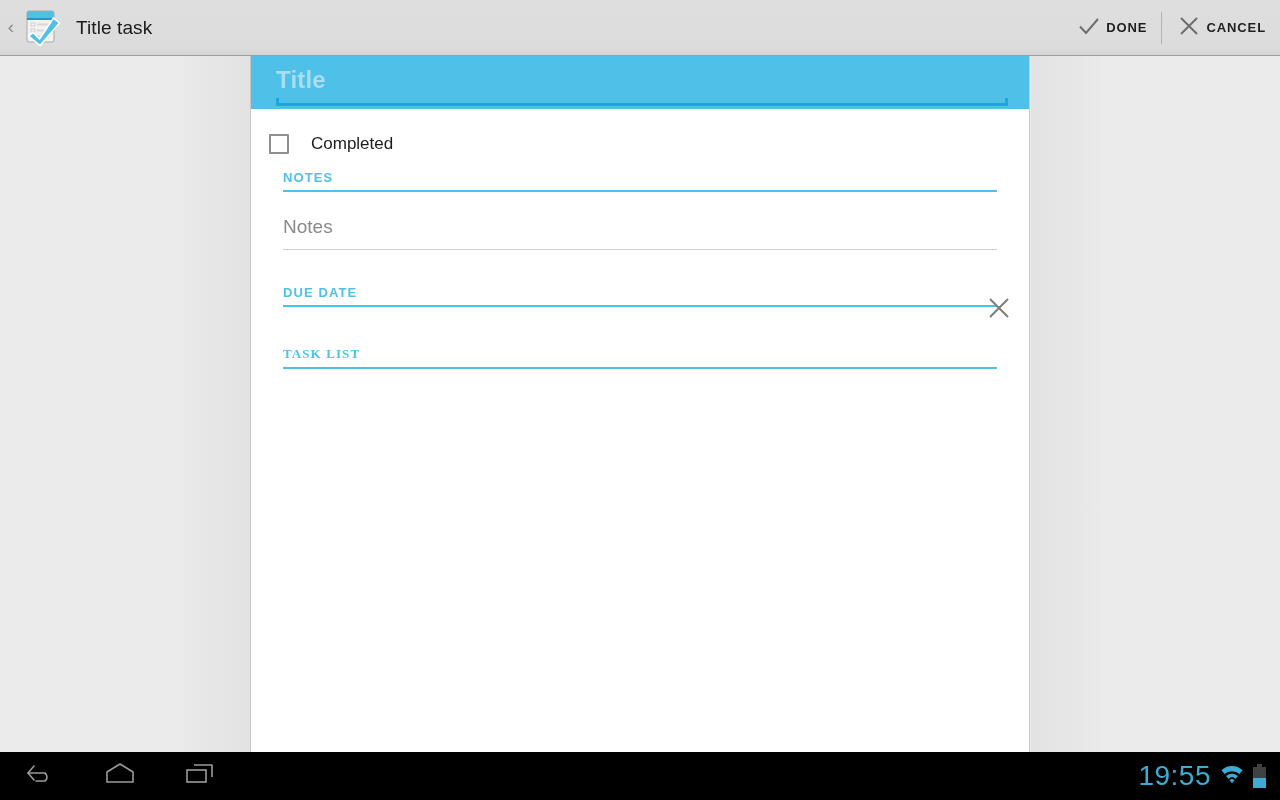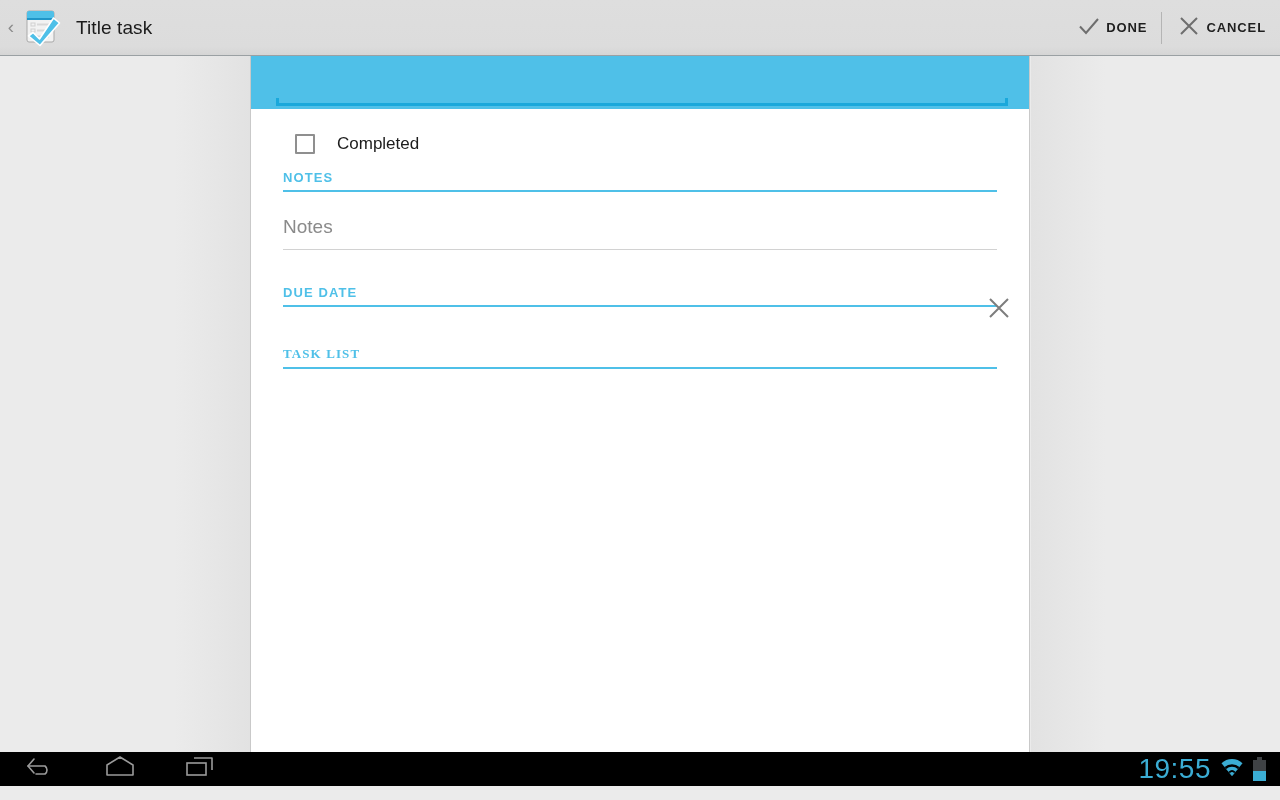--- a/index.html
+++ b/index.html
@@ -65,21 +65,21 @@
   #title-underline {
     position: absolute; left: 25px; top: 42px; width: 732px; height: 8px;
     border: 0; border-bottom: 3px solid #1aa8db;
     border-left: 3px solid #1aa8db; border-right: 3px solid #1aa8db;
   }
 
   
   #form { position: absolute; left: 0; top: 53px; width: 778px; }
 
   .row-completed {
-    display: flex; align-items: center; height: 48px; padding-left: 44px; margin-top: 11px;
+    display: flex; align-items: center; height: 48px; padding-left: 18px; margin-top: 11px;
   }
   .checkbox {
     width: 20px; height: 20px; border: 2px solid #8f8f8f; background: #fff; border-radius: 1px;
   }
   .completed-label { font-size: 17px; color: #1c1c1c; margin-left: 22px; }
 
   .section-header {
     margin: 0 32px; padding-bottom: 5px;
     font-size: 13px; font-weight: bold; color: #4fc0e8; letter-spacing: 1.1px;
     border-bottom: 2px solid #4fc0e8;
@@ -107,21 +107,21 @@
     border-bottom: 11px solid #8f8f8f;
   }
 
   #clear-date-btn {
     position: absolute; right: 12px; top: 236px;
     width: 36px; height: 36px; display: flex; align-items: center; justify-content: center;
   }
 
   
   #nav-bar {
-    position: absolute; left: 0; top: 752px; width: 1280px; height: 34px; background: #000;
+    position: absolute; left: 0; top: 752px; width: 1280px; height: 48px; background: #000;
     display: flex; align-items: center;
   }
   .nav-btn { width: 80px; height: 48px; display: flex; align-items: center; justify-content: center; }
   #nav-spacer { flex: 1 1 auto; }
   #status-area { display: flex; align-items: center; gap: 8px; padding-right: 14px; }
   #clock { font-size: 28px; color: #3badd4; letter-spacing: .5px; font-weight: 300; }
   #battery { position: relative; width: 13px; height: 24px; }
   #battery-body { position: absolute; left: 0; top: 3px; width: 13px; height: 21px; background: #3f4245; }
   #battery-nub { position: absolute; left: 4px; top: 0; width: 5px; height: 3px; background: #3f4245; }
   #battery-fill { position: absolute; left: 0; bottom: 0; width: 13px; height: 10px; background: #3badd4; }
@@ -174,20 +174,21 @@
       <span class="ab-label">CANCEL</span>
     </div>
   </div>
 
   <div id="bg-left"></div>
   <div id="bg-right"></div>
 
   <div id="card">
 
     <div id="title-header">
+      <div id="title-input">Title</div>
       <div id="title-underline"></div>
     </div>
 
     <div id="form">
 
       <div class="row-completed">
         <div class="checkbox"></div>
         <div class="completed-label">Completed</div>
       </div>
 

